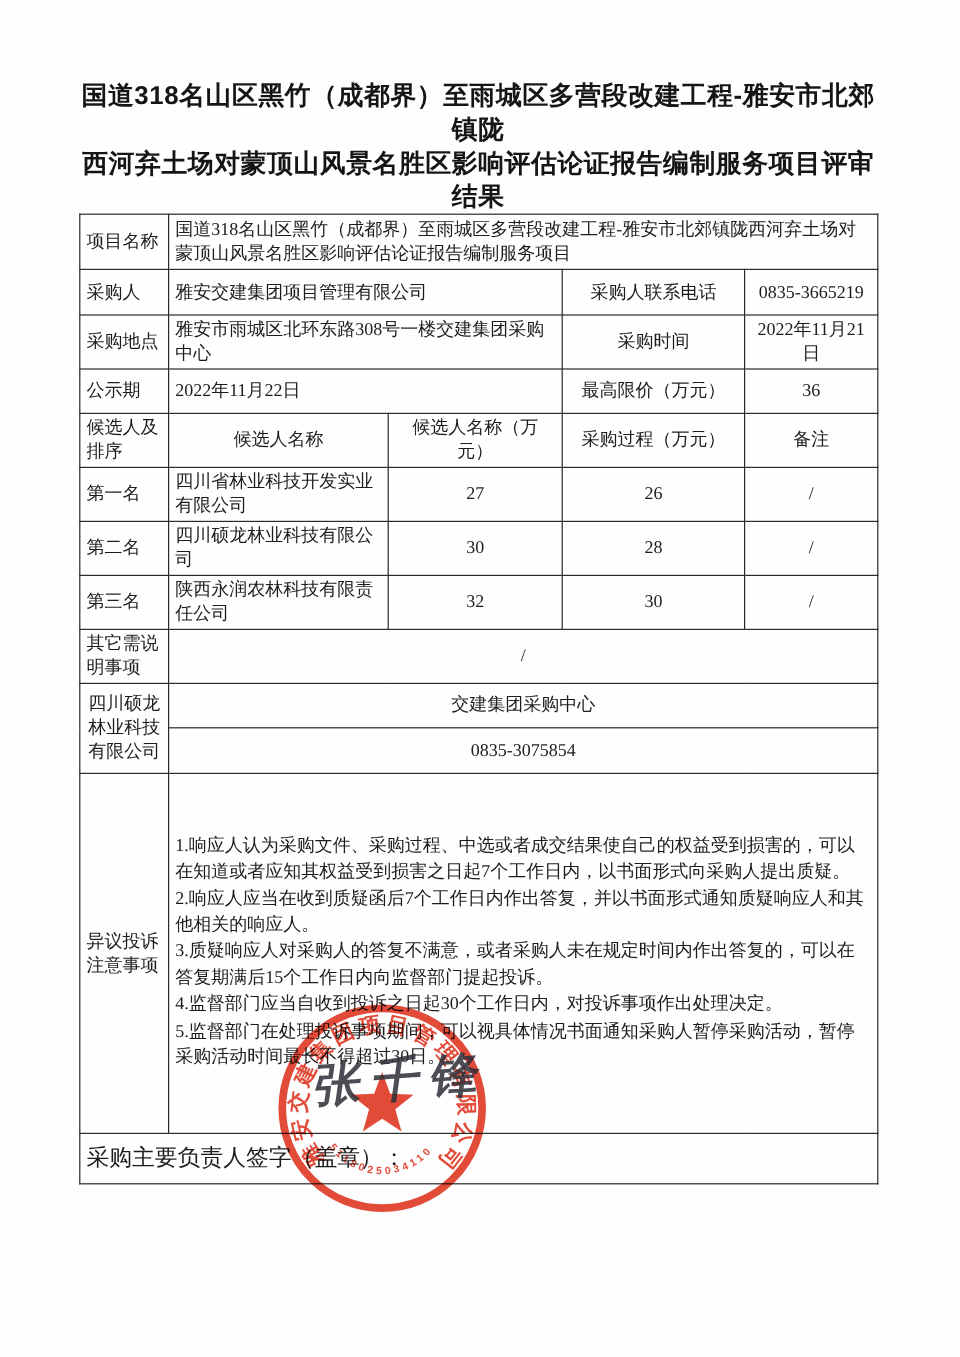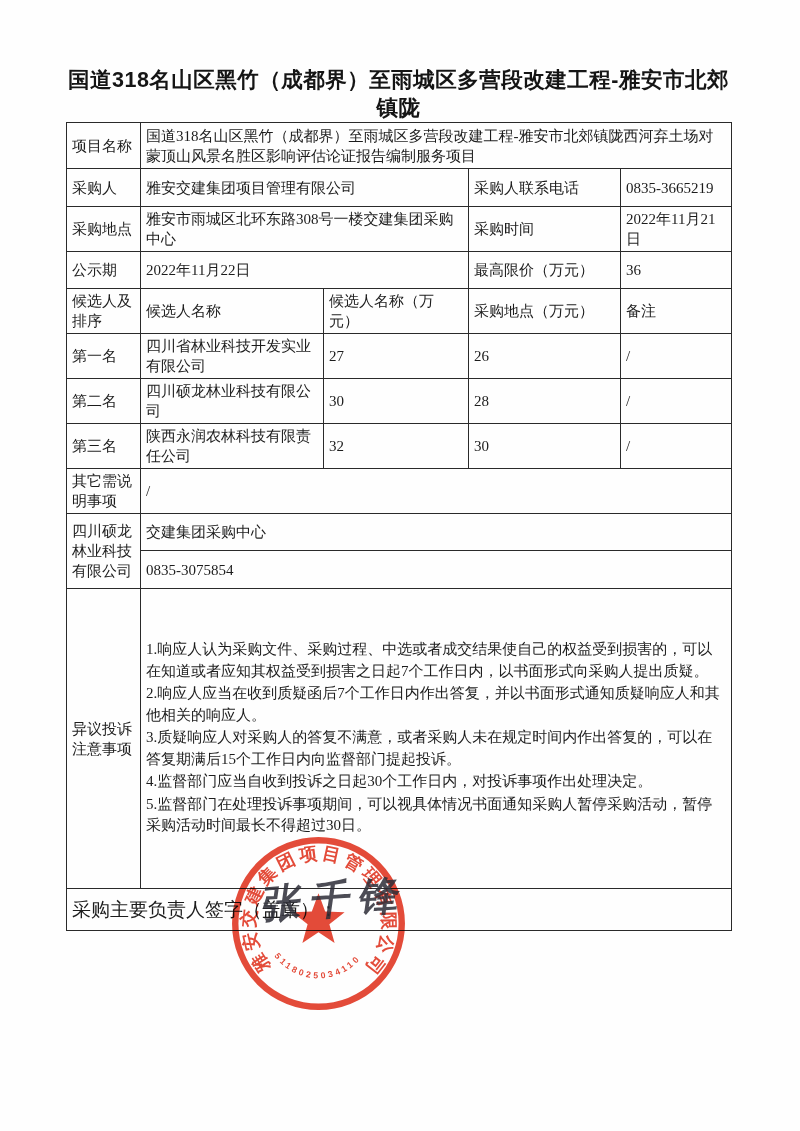--- a/index.html
+++ b/index.html
@@ -13,21 +13,21 @@
     margin:66px 0 0 0;text-align:center;
     font-family:"Liberation Sans",sans-serif;font-weight:700;
     font-size:21.5px;line-height:28px;letter-spacing:.5px;color:#151515;
   }
   table.results{border-collapse:collapse;width:665px;table-layout:fixed;font-size:15px;}
   table.results td{
     border:1.6px solid #2a2a2a;vertical-align:middle;
     padding:2px 5px;line-height:20px;word-break:break-all;
   }
   td.lbl{padding:2px 3px;}
-  td.ctr{}
+  td.ctr{text-align:center;}
   td.obj p{margin:0 0 1px 0;line-height:21.5px;}
   td.sig-cell{padding-left:6px;font-size:19px;}
   .stamp{
     position:absolute;left:227px;top:832px;width:183px;height:183px;
     opacity:.92;mix-blend-mode:multiply;z-index:3;pointer-events:none;
   }
   .signature{
     position:absolute;left:262px;top:872px;z-index:4;
     font-size:40px;font-weight:700;color:#2e2e38;opacity:.85;
     letter-spacing:9px;white-space:nowrap;
@@ -36,20 +36,21 @@
   }
 </style>
 </head>
 <body>
 
 <div class="page">
   <div class="content">
 
     <div class="doc-title">
       <div>国道318名山区黑竹（成都界）至雨城区多营段改建工程-雅安市北郊镇陇</div>
+      <div>西河弃土场对蒙顶山风景名胜区影响评估论证报告编制服务项目评审结果</div>
     </div>
 
     <table class="results">
       <colgroup>
         <col style="width:74px">
           <col style="width:183px">
           <col style="width:145px">
         <col style="width:152px">
           <col style="width:111px">
       </colgroup>
@@ -78,21 +79,21 @@
         <td class="lbl">公示期</td>
         <td colspan="2">2022年11月22日</td>
         <td class="ctr">最高限价（万元）</td>
         <td class="ctr">36</td>
       </tr>
 
       <tr style="height:43px">
         <td class="lbl">候选人及排序</td>
         <td class="ctr">候选人名称</td>
         <td class="ctr">候选人名称（万元）</td>
-        <td class="ctr">采购地点（万元）</td>
+        <td class="ctr">采购过程（万元）</td>
         <td class="ctr">备注</td>
       </tr>
 
       <tr style="height:43px">
         <td class="lbl">第一名</td>
         <td>四川省林业科技开发实业有限公司</td>
         <td class="ctr">27</td>
         <td class="ctr">26</td>
         <td class="ctr">/</td>
       </tr>

